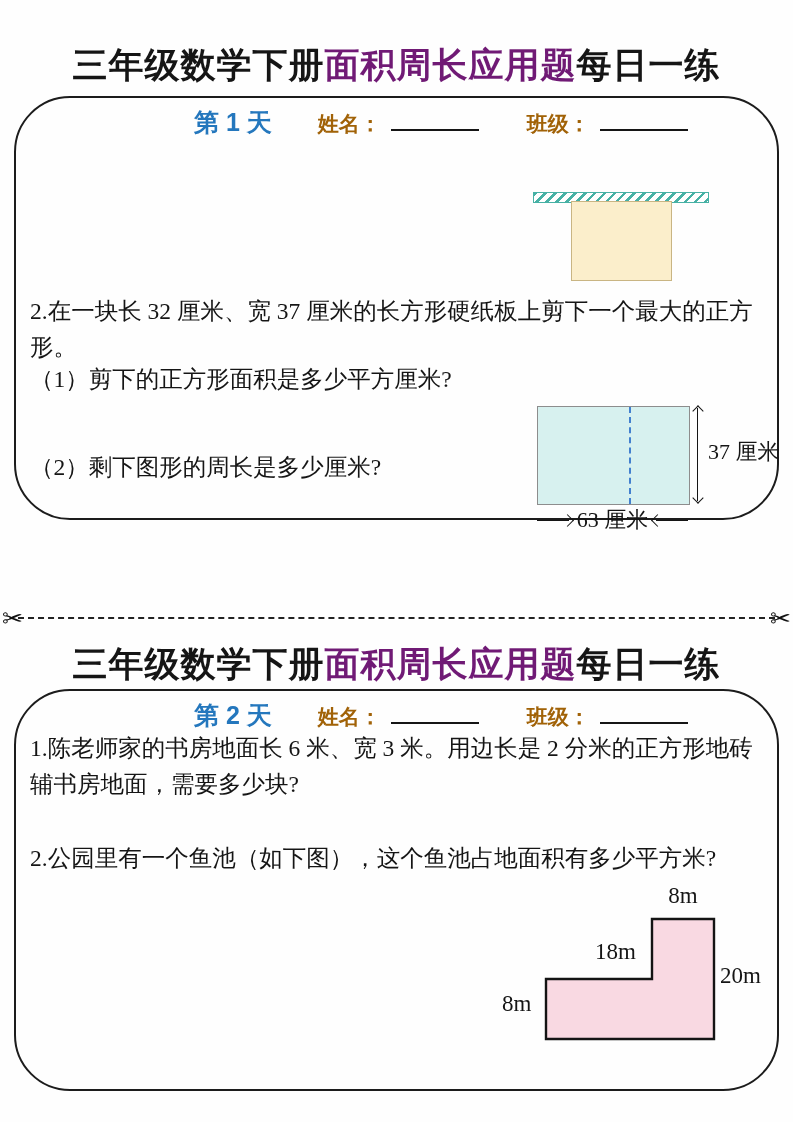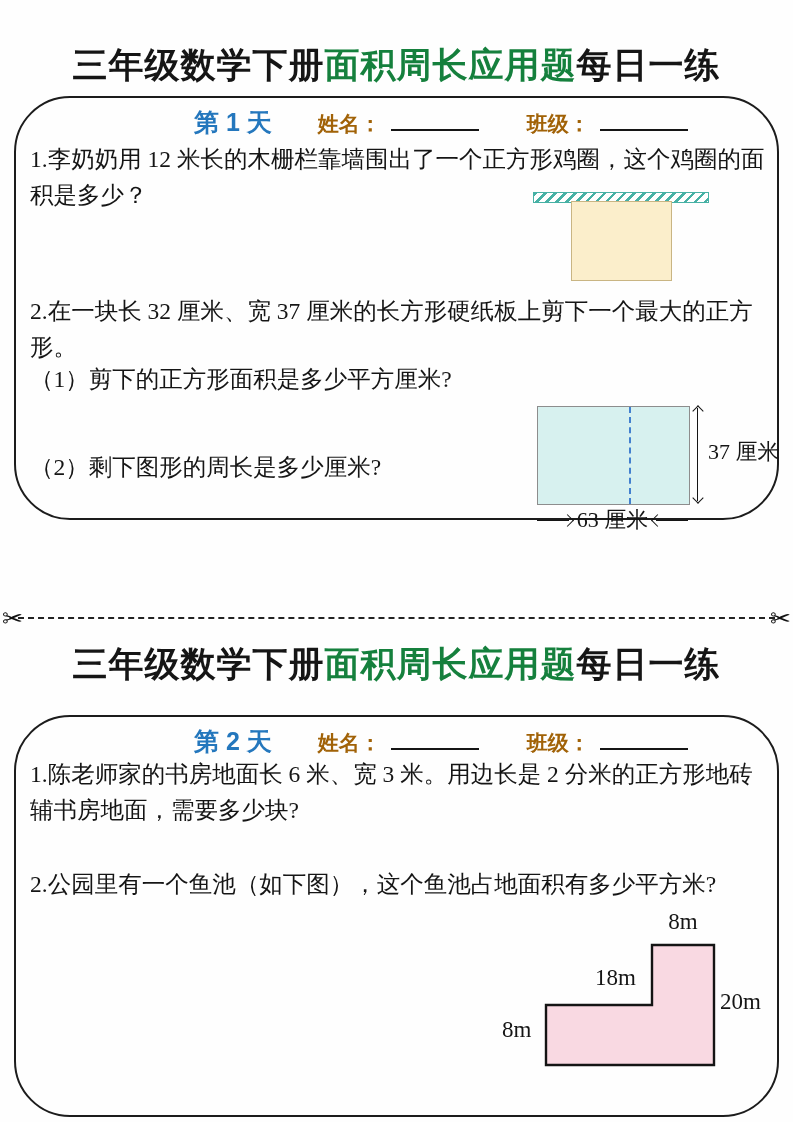--- a/index.html
+++ b/index.html
@@ -6,21 +6,21 @@
   .page{
     position:relative; width:793px; height:1122px; background:#fefefe;
     font-family:"Liberation Serif","DejaVu Serif",serif; color:#151515; overflow:hidden;
   }
   
   .main-title{
     position:absolute; left:0; width:100%; text-align:center;
     font-size:35px; font-weight:bold; letter-spacing:1px; white-space:nowrap;
     font-family:"Liberation Serif","DejaVu Serif",serif;
   }
-  .main-title .hl{color:#15803d;}
+  .main-title .hl{color:#701a75;}
   
   .day-box{
     position:absolute; left:14px; width:765px; box-sizing:border-box;
     border:2.2px solid #1c1c1c; border-radius:56px; background:transparent;
   }
   .box-header{
     position:absolute; left:178px; top:8px; display:flex; align-items:baseline;
     white-space:nowrap; font-family:"Liberation Sans","DejaVu Sans",sans-serif;
   }
   .day-label{color:#2477bd; font-weight:bold; font-size:25px; margin-right:46px;}
@@ -74,21 +74,20 @@
   <div class="day-box" style="top:96px; height:424px;">
     <div class="box-header">
       <span class="day-label">第 1 天</span>
       <span class="field-label">姓名：</span>
       <span class="blank"></span>
       <span class="gap"></span>
       <span class="field-label">班级：</span>
       <span class="blank"></span>
     </div>
 
-    <div class="prob" style="top:44px;">1.李奶奶用 12 米长的木栅栏靠墙围出了一个正方形鸡圈，这个鸡圈的面积是多少？</div>
 
     <div class="diagA">
       <div class="wall"></div>
       <div class="pen"></div>
     </div>
 
     <div class="prob" style="top:196px;">2.在一块长 32 厘米、宽 37 厘米的长方形硬纸板上剪下一个最大的正方形。</div>
     <div class="prob" style="top:264px;">（1）剪下的正方形面积是多少平方厘米?</div>
     <div class="prob" style="top:352px;">（2）剩下图形的周长是多少厘米?</div>
 
@@ -115,21 +114,21 @@
   <div class="cut">
     <span class="scissors">✂</span>
     <span class="dashes"></span>
     <span class="scissors">✂</span>
   </div>
 
   <div class="main-title" style="top:641px;">
     <span>三年级数学下册</span><span class="hl">面积周长应用题</span><span>每日一练</span>
   </div>
 
-  <div class="day-box" style="top:715px; height:402px;">
+  <div class="day-box" style="top:689px; height:402px;">
     <div class="box-header">
       <span class="day-label">第 2 天</span>
       <span class="field-label">姓名：</span>
       <span class="blank"></span>
       <span class="gap"></span>
       <span class="field-label">班级：</span>
       <span class="blank"></span>
     </div>
 
     <div class="prob" style="top:40px;">1.陈老师家的书房地面长 6 米、宽 3 米。用边长是 2 分米的正方形地砖辅书房地面，需要多少块?</div>

